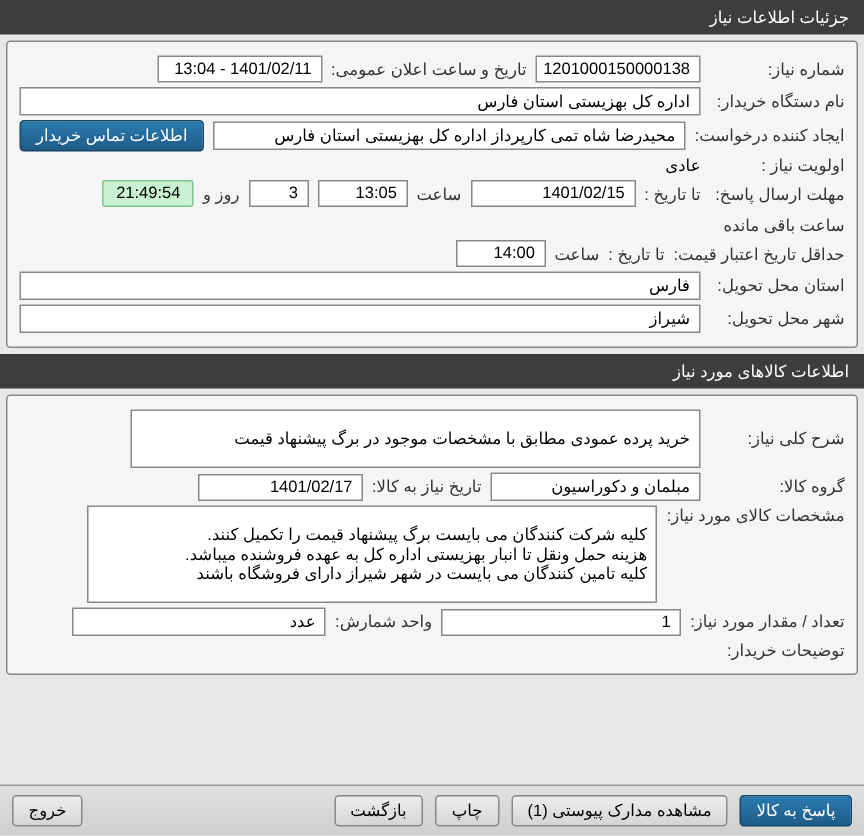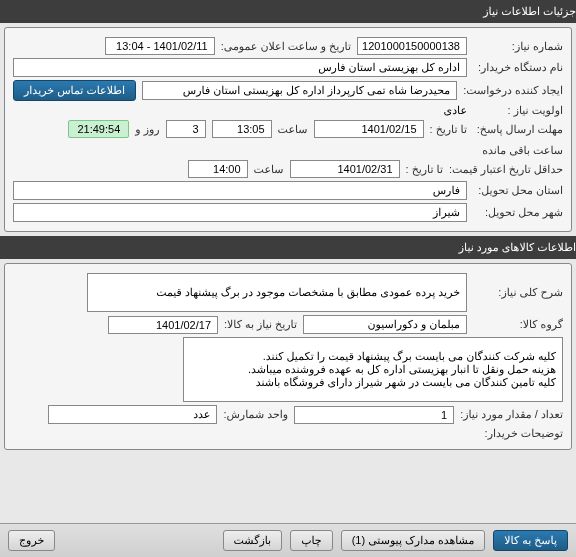--- a/index.html
+++ b/index.html
@@ -8,21 +8,21 @@
     font-size: 11px;
     background: #e8e8e8;
     width: 576px;
     height: 557px;
     overflow: hidden;
     direction: rtl;
   }
   .section-header {
     background: #3d3d3d;
     color: #fff;
-    padding: 5px 0;
+    padding: 5px 10px;
     font-size: 11px;
     text-align: right;
   }
   .panel {
     background: #f5f5f5;
     border: 1px solid #888;
     border-radius: 3px;
     margin: 4px;
     padding: 6px 8px;
   }
@@ -132,21 +132,20 @@
     <span class="value-box sm">13:05</span>
     <span class="value-box xsm">3</span>
     <span class="inline-label">روز و</span>
     <span class="time-remaining">21:49:54</span>
     <span class="inline-label">ساعت باقی مانده</span>
   </div>
 
   <div class="row">
     <span class="label">حداقل تاریخ اعتبار قیمت:</span>
     <span class="inline-label">تا تاریخ :</span>
-    <span class="value-box med">1401/02/31</span>
     <span class="inline-label">ساعت</span>
     <span class="value-box sm">14:00</span>
   </div>
 
   <div class="row">
     <span class="label">استان محل تحویل:</span>
     <span class="value-box wide">فارس</span>
   </div>
 
   <div class="row">
@@ -159,26 +158,27 @@
 
 <div class="panel">
 
   <div class="row">
     <span class="label">شرح کلی نیاز:</span>
     <div class="textarea-box">خرید پرده عمودی مطابق با مشخصات موجود در برگ پیشنهاد قیمت</div>
   </div>
 
   <div class="row">
     <span class="label">گروه کالا:</span>
-    <span class="value-box" style="width:164px">مبلمان و دکوراسیون</span>
+    <span class="value-box" style="width:140px">مبلمان و دکوراسیون</span>
     <span class="inline-label">تاریخ نیاز به کالا:</span>
     <span class="value-box med">1401/02/17</span>
   </div>
 
   <div class="row" style="align-items:flex-start">
+    <span class="label">مشخصات کالای مورد نیاز:</span>
     <div class="textarea-box multiline">کلیه شرکت کنندگان می بایست برگ پیشنهاد قیمت را تکمیل کنند.
 هزینه حمل ونقل تا انبار بهزیستی اداره کل به عهده فروشنده میباشد.
 کلیه تامین کنندگان می بایست در شهر شیراز دارای فروشگاه باشند</div>
   </div>
 
   <div class="row">
     <span class="label">تعداد / مقدار مورد نیاز:</span>
     <span class="value-box" style="width:160px">1</span>
     <span class="inline-label">واحد شمارش:</span>
     <span class="value-box" style="width:169px">عدد</span>

